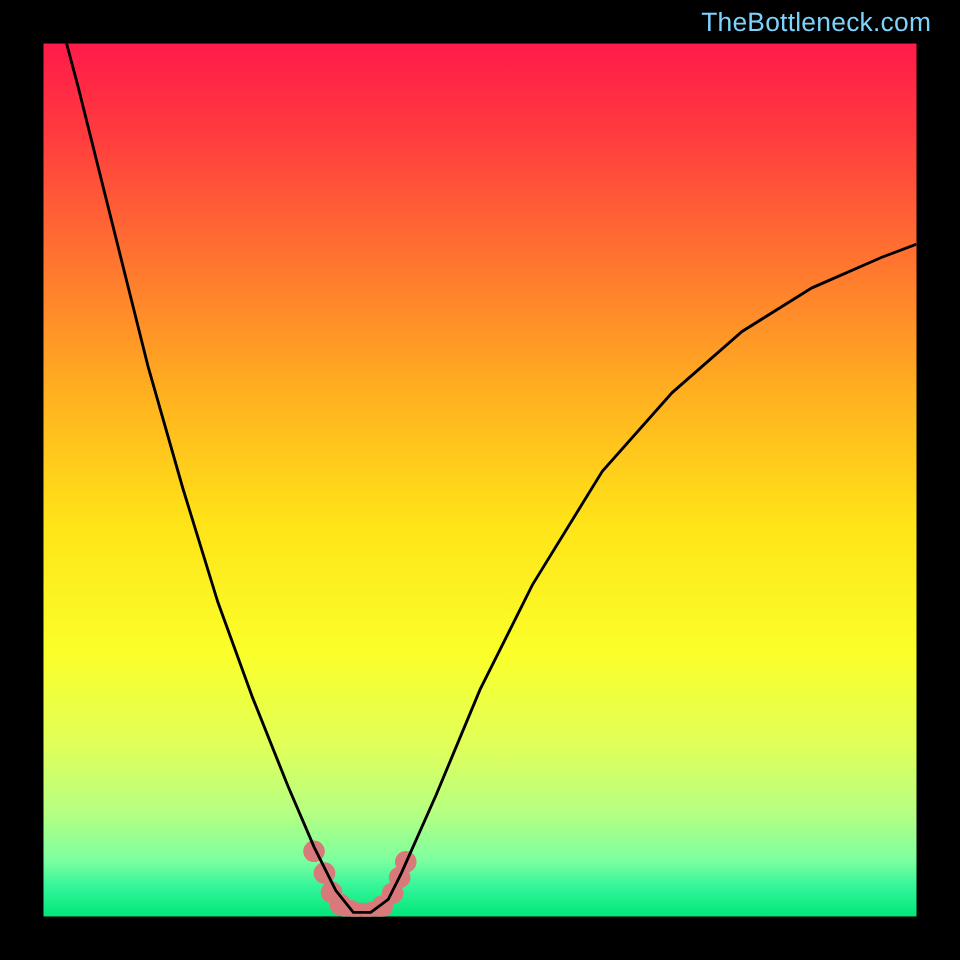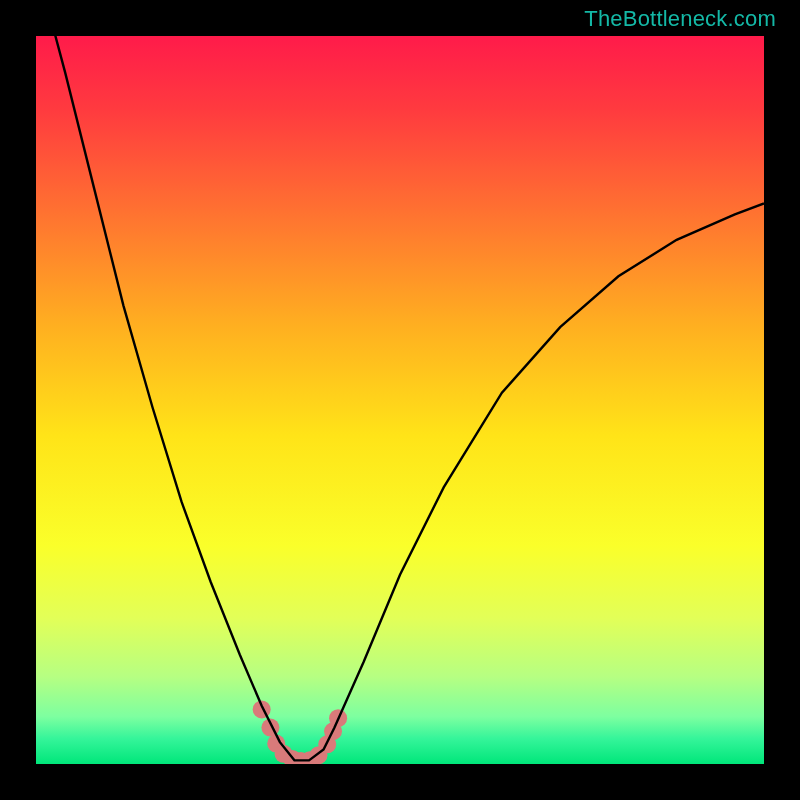--- a/index.html
+++ b/index.html
@@ -29,21 +29,21 @@
     inset: 0;
   }
   .curve-layer {
     position: absolute;
     inset: 0;
   }
   .watermark {
     position: absolute;
     top: 6px;
     right: 24px;
-    color: #14b8a6;
+    color: #7dd3fc;
     font-size: 22px;
     font-weight: 400;
     letter-spacing: 0.2px;
     user-select: none;
   }
 </style>
 </head>
 <body>
 
 <div class="stage">

